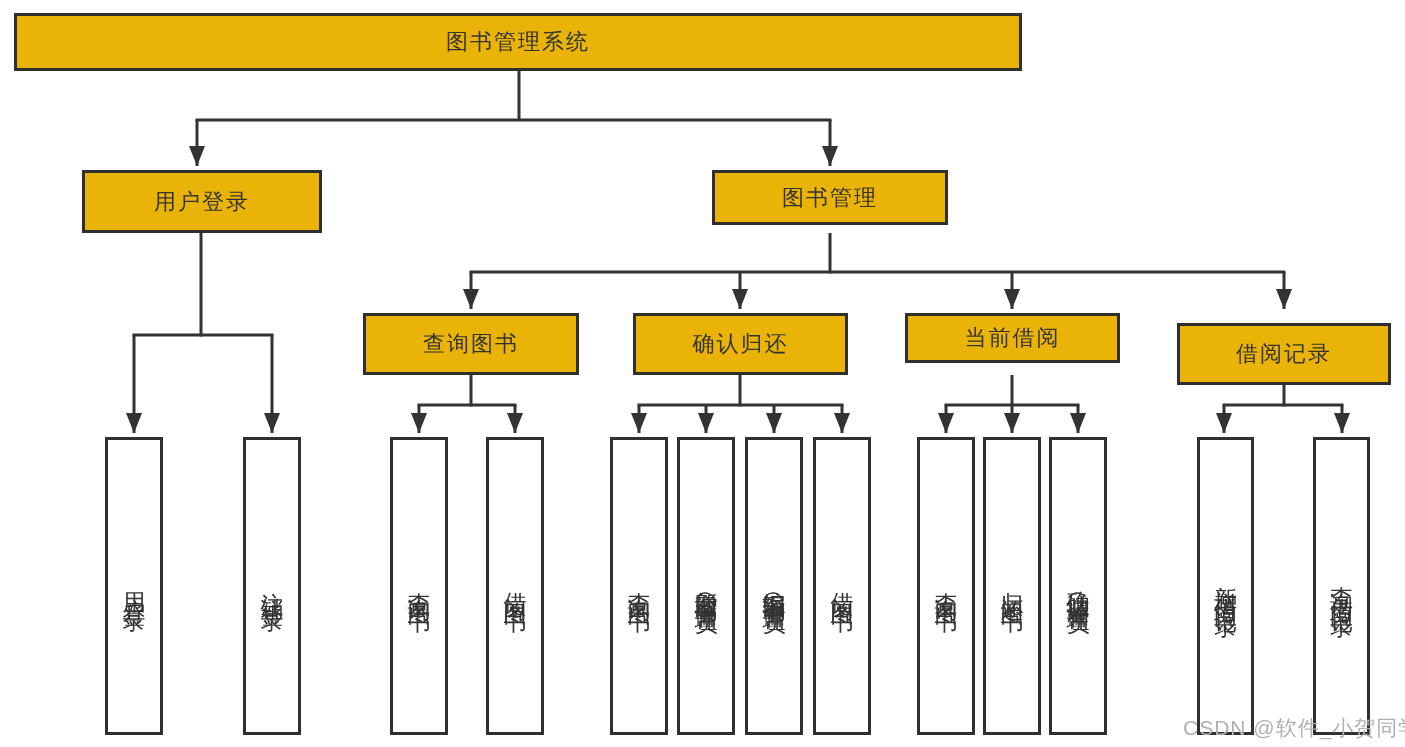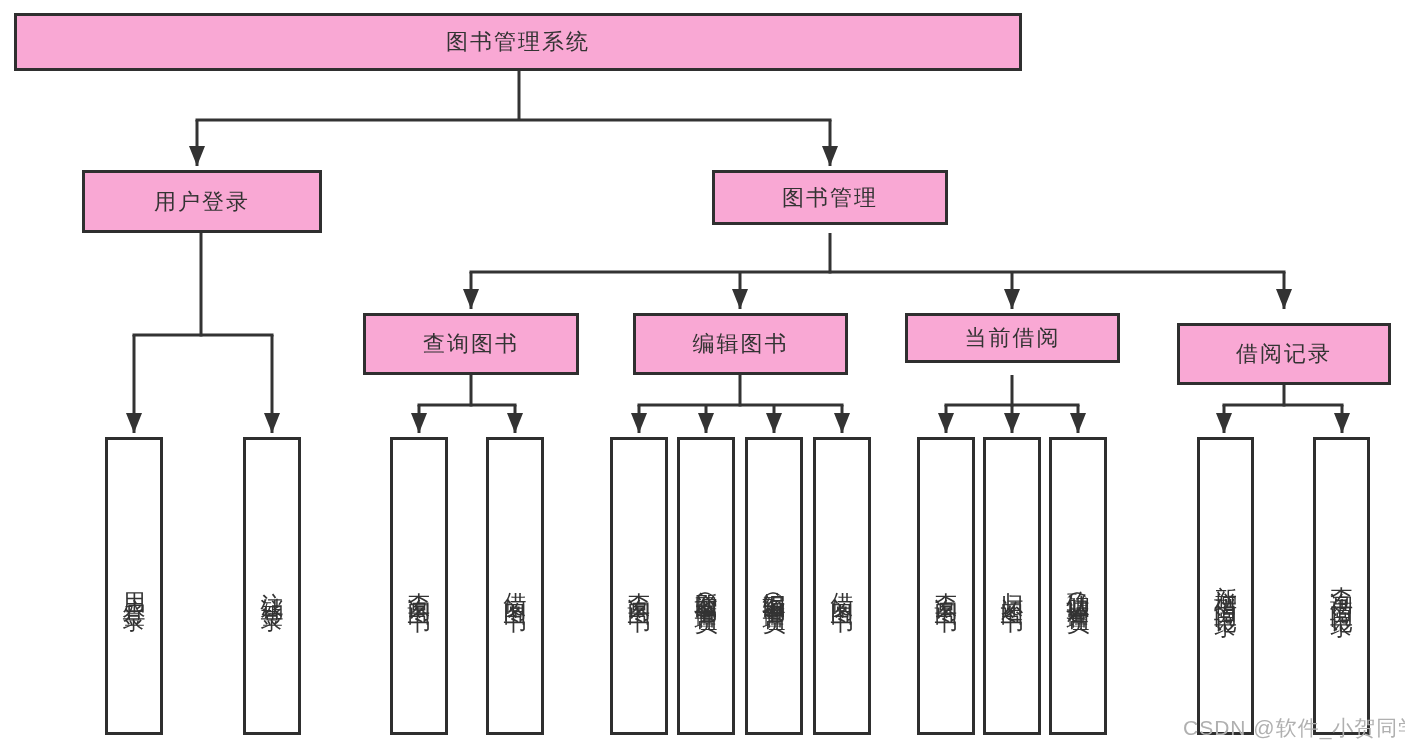--- a/index.html
+++ b/index.html
@@ -8,21 +8,21 @@
     width:1405px;height:747px;
     background:#ffffff;
     font-family:"Liberation Sans","DejaVu Sans",sans-serif;
     overflow:hidden;
   }
   #wires{position:absolute;left:0;top:0;pointer-events:none;}
   .box{
     position:absolute;
     box-sizing:border-box;
     border:3px solid #2f2f2f;
-    background:#f9a8d4;
+    background:#eab308;
     display:flex;align-items:center;justify-content:center;
     color:#333333;
     font-size:22px;line-height:1;
     letter-spacing:2px;
     z-index:2;
   }
   .vbox{
     position:absolute;
     box-sizing:border-box;
     border:3px solid #2f2f2f;
@@ -111,21 +111,21 @@
     <span>用户登录</span>
   </div>
   <div class="box" style="left:712px;top:170px;width:236px;height:55px">
     <span>图书管理</span>
   </div>
 
   <div class="box" style="left:363px;top:313px;width:216px;height:62px">
     <span>查询图书</span>
   </div>
   <div class="box" style="left:633px;top:313px;width:215px;height:62px">
-    <span>编辑图书</span>
+    <span>确认归还</span>
   </div>
   <div class="box" style="left:905px;top:313px;width:215px;height:50px">
     <span>当前借阅</span>
   </div>
   <div class="box" style="left:1177px;top:323px;width:214px;height:62px">
     <span>借阅记录</span>
   </div>
 
   <div class="vbox" style="left:105px;top:437px;width:58px;height:298px">
     <span class="vtext">用户登录</span>

